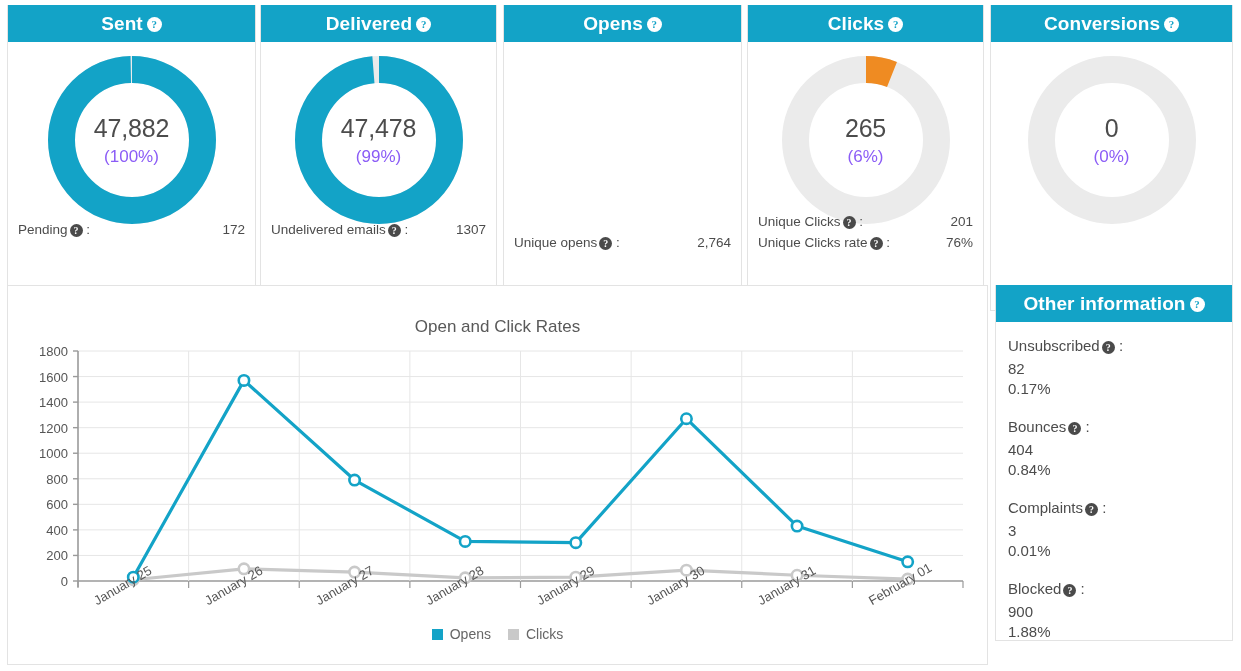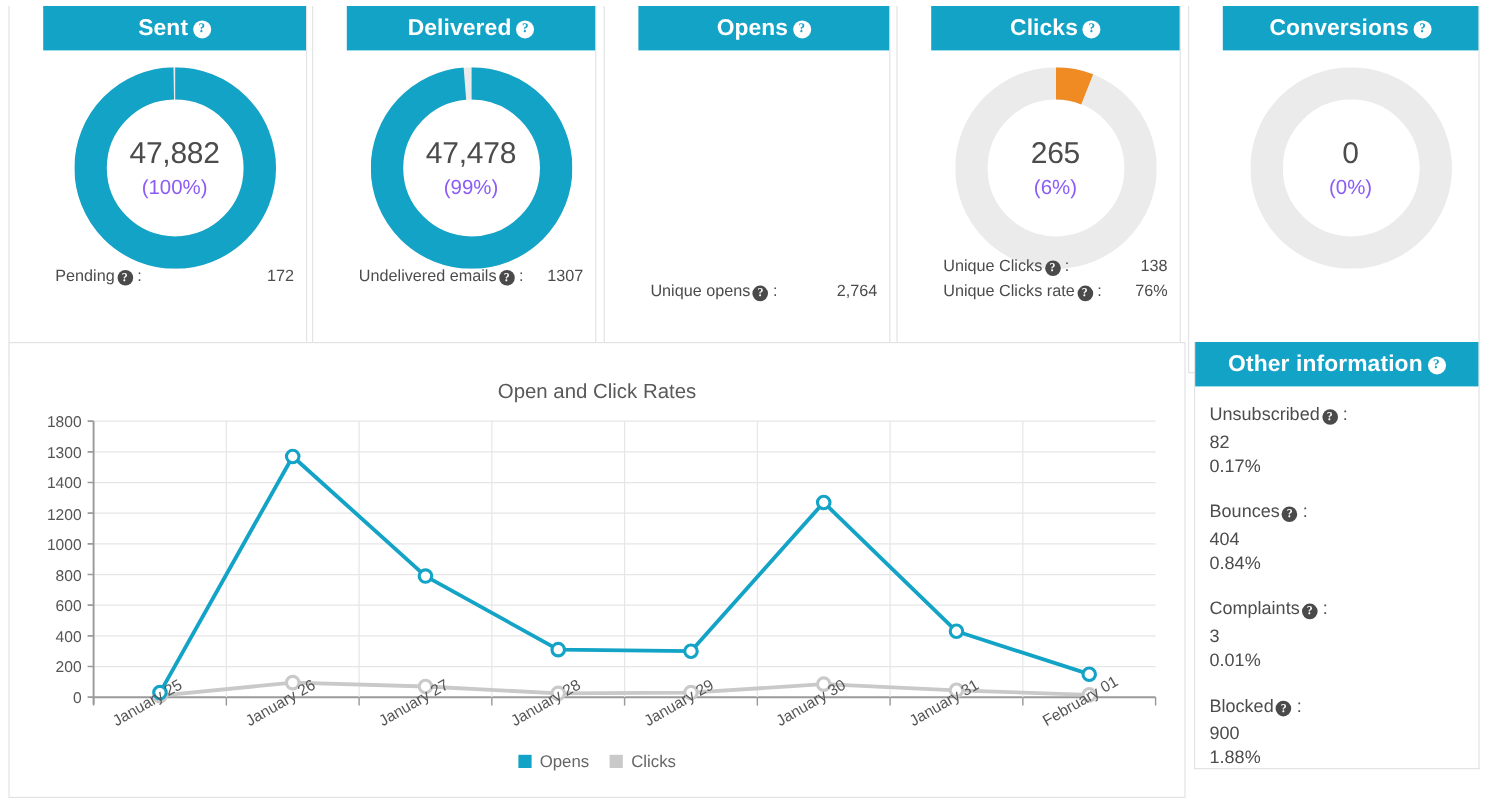--- a/index.html
+++ b/index.html
@@ -53,21 +53,21 @@
     font-size: 10px;
     font-weight: bold;
     line-height: 13px;
     text-align: center;
     vertical-align: 0px;
     margin-left: 2px;
     font-family: "Liberation Serif", serif;
   }
 
   
-  .stat-card { top: 5px; height: 306px; padding-left: 28px; }
+  .stat-card { top: 5px; height: 306px; }
   .stat-body { position: relative; height: 231px; }
 
   .donut-wrap {
     position: absolute;
     left: 50%;
     top: 14px;
     transform: translateX(-50%);
     width: 168px; height: 168px;
   }
   .donut-wrap svg { display: block; }
@@ -236,21 +236,21 @@
               <circle cx="84" cy="84" r="70.5" fill="none" stroke="#ef8b22" stroke-width="27" stroke-dasharray="26.57787384936965 416.38669030679114" stroke-dashoffset="0" transform="rotate(-90 84 84)"></circle>
             </svg>
             <div class="donut-center">
               <div class="donut-value">265</div>
               <div class="donut-pct">(6%)</div>
             </div>
           </div>
           <div class="stat-rows" style="bottom: 20px;">
             <div class="stat-row">
               <span class="lbl"><span>Unique Clicks</span><span class="qmark-dark">?</span><span> :</span></span>
-              <span class="val">138</span>
+              <span class="val">201</span>
             </div>
             <div class="stat-row">
               <span class="lbl"><span>Unique Clicks rate</span><span class="qmark-dark">?</span><span> :</span></span>
               <span class="val">76%</span>
             </div>
           </div>
         </div>
       </div>
       <div class="card stat-card" style="left: 990px; width: 243px;">
         <div class="card-head"><span>Conversions</span><span class="qmark">?</span></div>
@@ -330,21 +330,21 @@
         </svg>
       <div id="ytick-layer">
           <div class="ytick" style="left: 0px; width: 60px; top: 238px;">0</div>
           <div class="ytick" style="left: 0px; width: 60px; top: 212.444px;">200</div>
           <div class="ytick" style="left: 0px; width: 60px; top: 186.889px;">400</div>
           <div class="ytick" style="left: 0px; width: 60px; top: 161.333px;">600</div>
           <div class="ytick" style="left: 0px; width: 60px; top: 135.778px;">800</div>
           <div class="ytick" style="left: 0px; width: 60px; top: 110.222px;">1000</div>
           <div class="ytick" style="left: 0px; width: 60px; top: 84.6667px;">1200</div>
           <div class="ytick" style="left: 0px; width: 60px; top: 59.1111px;">1400</div>
-          <div class="ytick" style="left: 0px; width: 60px; top: 33.5556px;">1300</div>
+          <div class="ytick" style="left: 0px; width: 60px; top: 33.5556px;">1600</div>
           <div class="ytick" style="left: 0px; width: 60px; top: 8px;">1800</div>
         </div>
       <div id="xlab-layer">
           <div class="xlab" style="left: 83.3125px; top: 258px;">January 25</div>
           <div class="xlab" style="left: 193.938px; top: 258px;">January 26</div>
           <div class="xlab" style="left: 304.562px; top: 258px;">January 27</div>
           <div class="xlab" style="left: 415.188px; top: 258px;">January 28</div>
           <div class="xlab" style="left: 525.812px; top: 258px;">January 29</div>
           <div class="xlab" style="left: 636.438px; top: 258px;">January 30</div>
           <div class="xlab" style="left: 747.062px; top: 258px;">January 31</div>

